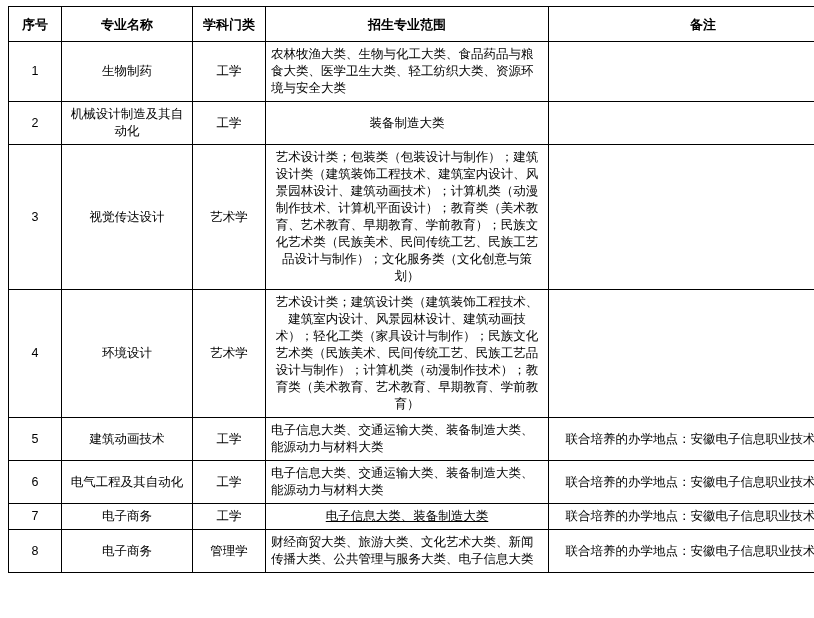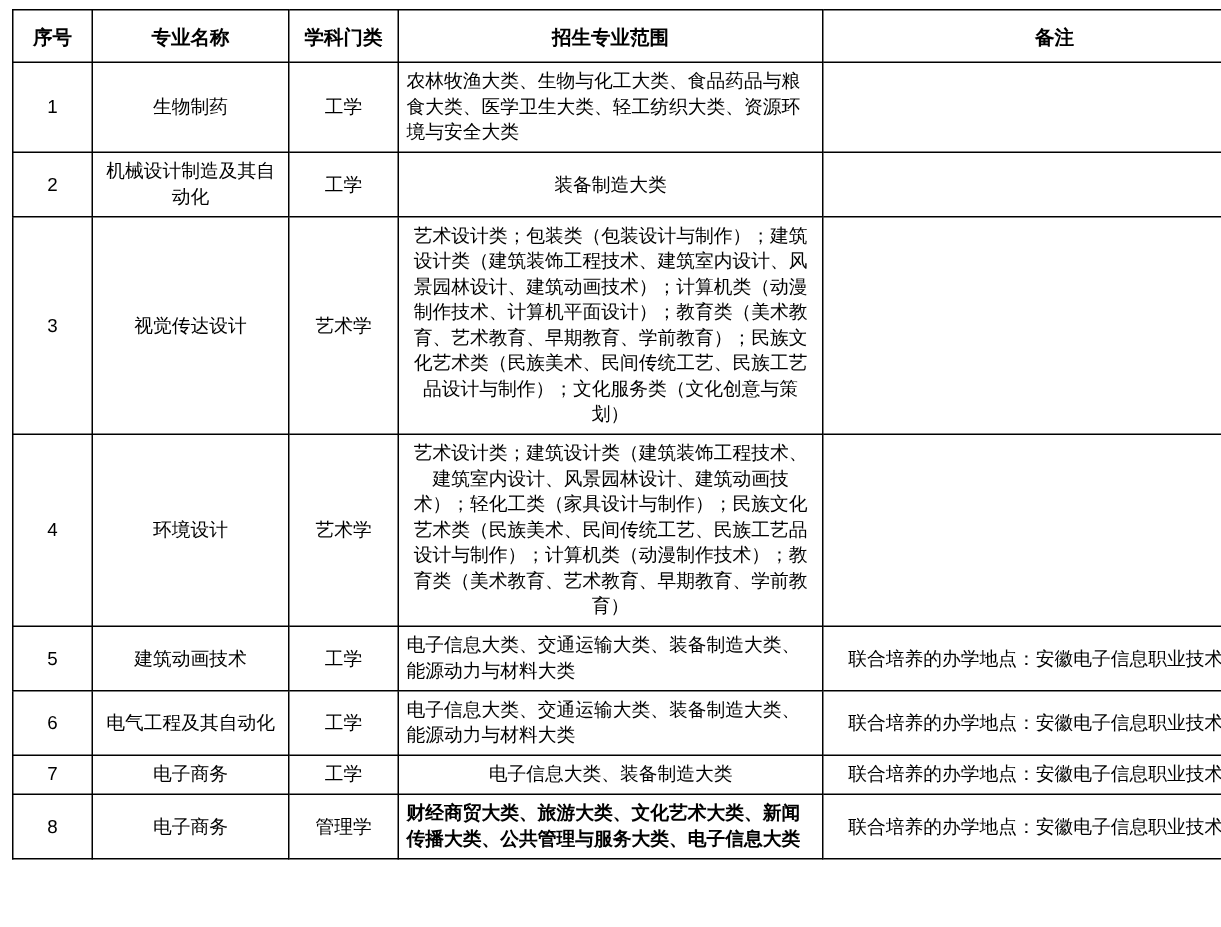--- a/index.html
+++ b/index.html
@@ -101,25 +101,25 @@
           <td class="col-no center-text">6</td>
           <td class="col-name center-text">电气工程及其自动化</td>
           <td class="col-cat center-text">工学</td>
           <td class="col-scope" style="text-align: left;">电子信息大类、交通运输大类、装备制造大类、能源动力与材料大类</td>
           <td class="col-note note">联合培养的办学地点：安徽电子信息职业技术学院</td>
         </tr>
         <tr>
           <td class="col-no center-text">7</td>
           <td class="col-name center-text">电子商务</td>
           <td class="col-cat center-text">工学</td>
-          <td class="col-scope" style="text-align: center;">电子信息大类、装备制造大类</td>
+          <td class="col-scope" style="text-align: center; text-decoration: underline;">电子信息大类、装备制造大类</td>
           <td class="col-note note">联合培养的办学地点：安徽电子信息职业技术学院</td>
         </tr>
         <tr>
           <td class="col-no center-text">8</td>
           <td class="col-name center-text">电子商务</td>
           <td class="col-cat center-text">管理学</td>
-          <td class="col-scope" style="text-align: left; font-weight: bold;">财经商贸大类、旅游大类、文化艺术大类、新闻传播大类、公共管理与服务大类、电子信息大类</td>
+          <td class="col-scope" style="text-align: left;">财经商贸大类、旅游大类、文化艺术大类、新闻传播大类、公共管理与服务大类、电子信息大类</td>
           <td class="col-note note">联合培养的办学地点：安徽电子信息职业技术学院</td>
         </tr>
       </tbody>
   </table>
 </div>
 
 </body></html>

